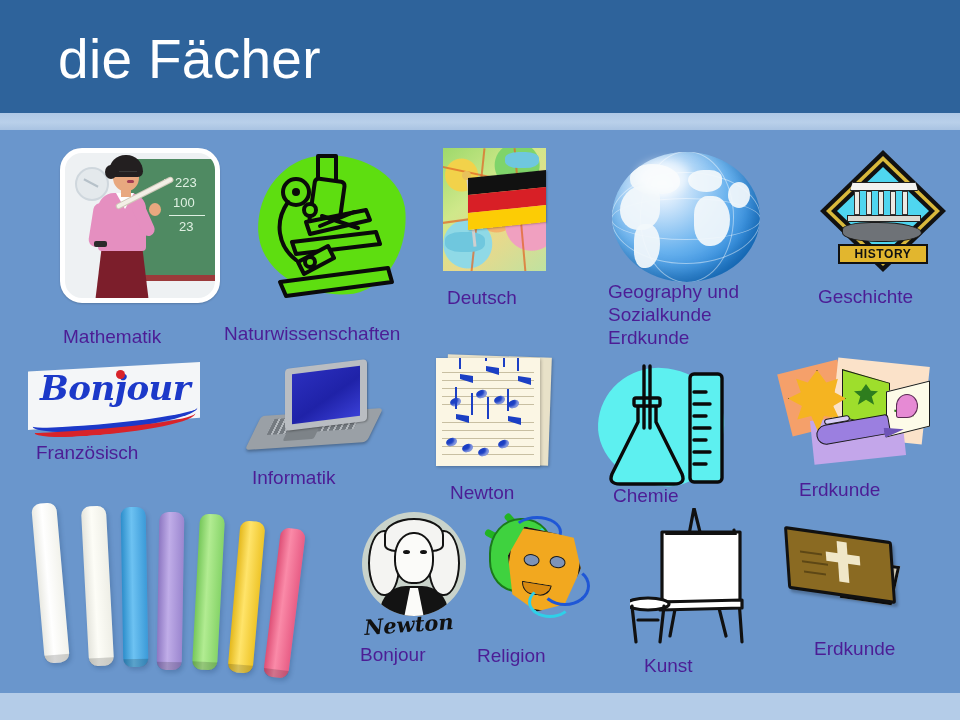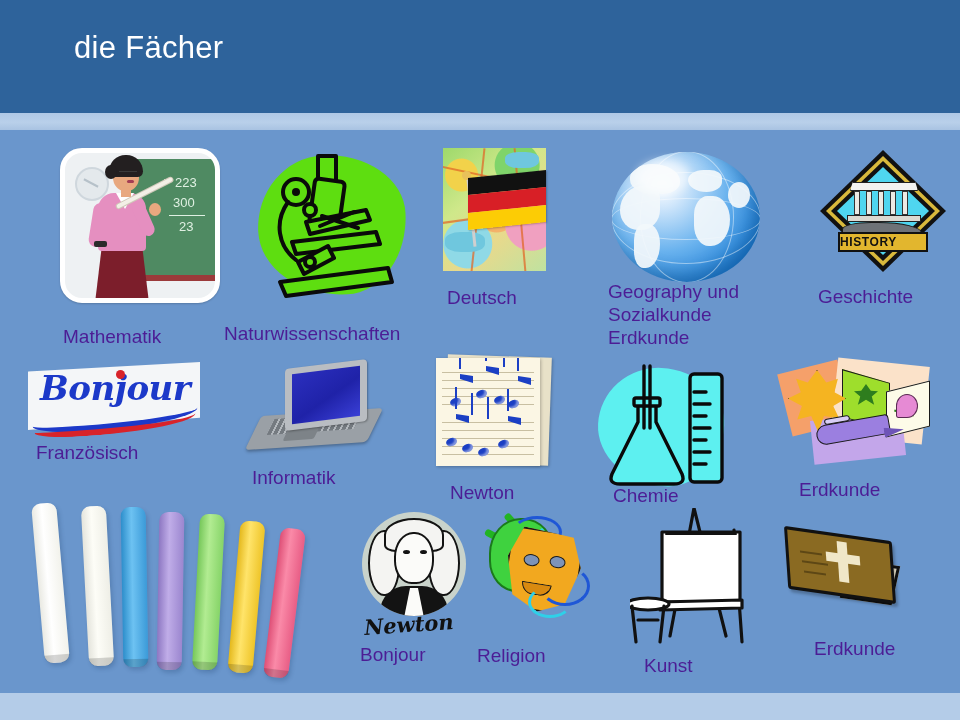--- a/index.html
+++ b/index.html
@@ -6,22 +6,22 @@
   body{
     width:960px;height:720px;overflow:hidden;
     font-family:"Liberation Sans","DejaVu Sans",sans-serif;
     background:#6a96cc;
   }
   .slide{position:relative;width:960px;height:720px;overflow:hidden;background:#6a96cc;}
 
   
   .header{position:absolute;left:0;top:0;width:960px;height:113px;background:#2e639b;}
   .header-title{
-    position:absolute;left:74px;top:32px;
-    font-size:31px;color:#ffffff;letter-spacing:.3px;line-height:1;
+    position:absolute;left:58px;top:32px;
+    font-size:55px;color:#ffffff;letter-spacing:.3px;line-height:1;
   }
   .header-rule{position:absolute;left:0;top:113px;width:960px;height:17px;
     background:linear-gradient(180deg,#afc8e6 0%,#b9d0ea 55%,#a9c3e2 100%);}
   .footer-band{position:absolute;left:0;top:693px;width:960px;height:27px;background:#b4cce8;}
 
   
   .tile{position:absolute;}
   .label{position:absolute;color:#4c1d95;font-size:19px;line-height:23px;white-space:pre;}
 
   
@@ -101,22 +101,22 @@
     clip-path:polygon(50% 0,100% 50%,50% 100%,0 50%);}
   .hist-sky{position:absolute;left:17px;top:17px;width:92px;height:88px;background:#4fd6f0;
     clip-path:polygon(50% 0,100% 50%,50% 100%,0 50%);}
   .temple{position:absolute;left:30px;top:32px;width:68px;height:42px;}
   .temple .roof{position:absolute;left:0;top:0;width:68px;height:9px;background:#f2f2f0;
     border:1.5px solid #222;box-sizing:border-box;clip-path:polygon(4% 0,96% 0,100% 100%,0 100%);}
   .temple .col{position:absolute;top:9px;width:6px;height:24px;background:#eceae4;border:1px solid #333;box-sizing:border-box;}
   .temple .base{position:absolute;left:-3px;top:33px;width:74px;height:7px;background:#dcd9d1;border:1.5px solid #222;box-sizing:border-box;}
   .rock{position:absolute;left:22px;top:72px;width:78px;height:18px;background:#6e7277;
     border-radius:40% 60% 50% 50%;border:1.5px solid #1b1b1b;}
-  .hist-banner{position:absolute;left:18px;top:82px;width:90px;height:20px;background:#e2b62e;
-    border:2px solid #111;box-sizing:border-box;text-align:left;line-height:16px;
+  .hist-banner{position:absolute;left:18px;top:94px;width:90px;height:20px;background:#e2b62e;
+    border:2px solid #111;box-sizing:border-box;text-align:center;line-height:16px;
     font-size:12px;font-weight:bold;color:#111;letter-spacing:.6px;}
 
   
   .bonjour{position:absolute;left:28px;top:362px;width:172px;height:68px;background:#f4f6f8;
     clip-path:polygon(0 14%,100% 0,100% 82%,0 100%);box-shadow:0 1px 3px rgba(0,0,0,.2);}
   .bonjour-text{position:absolute;left:40px;top:368px;width:160px;font-size:34px;color:#1c39c9;
     font-family:"DejaVu Serif",serif;font-style:italic;font-weight:bold;letter-spacing:-.5px;}
   .swoosh-r{position:absolute;left:34px;top:412px;width:162px;height:16px;
     border-bottom:6px solid #d8232a;border-radius:0 0 70% 30%;transform:rotate(-4deg);}
   .swoosh-b{position:absolute;left:32px;top:405px;width:166px;height:18px;
@@ -244,21 +244,21 @@
     <div class="header-title">die Fächer</div>
   </div>
   <div class="header-rule"></div>
 
   <div class="tile">
     <div class="math-card">
       <div class="clock"></div>
       <div class="board"></div>
       <div class="board-ledge"></div>
       <div class="board-txt" style="left:110px;top:22px;">223</div>
-      <div class="board-txt" style="left:108px;top:42px;">300</div>
+      <div class="board-txt" style="left:108px;top:42px;">100</div>
       <div class="board-line" style="left:104px;top:62px;width:36px;"></div>
       <div class="board-txt" style="left:114px;top:66px;">23</div>
       <div class="board-txt" style="left:99px;top:18px;">–</div>
       <div class="t-arm-l"></div>
       <div class="t-skirt"></div>
       <div class="t-body"></div>
       <div class="t-collar"></div>
       <div class="t-neck"></div>
       <div class="t-arm-r"></div>
       <div class="t-hand"></div>

